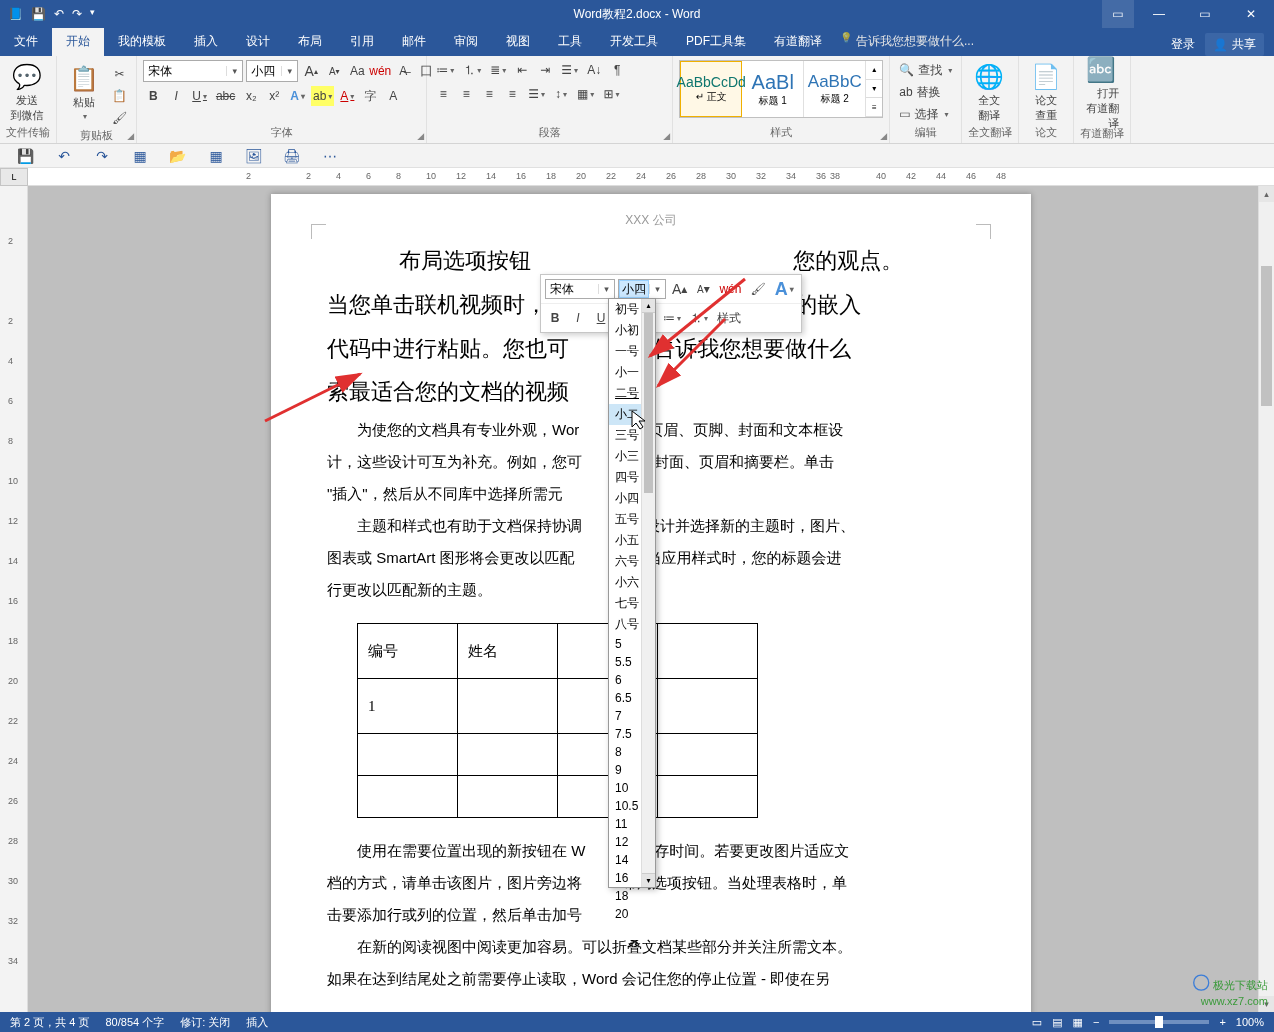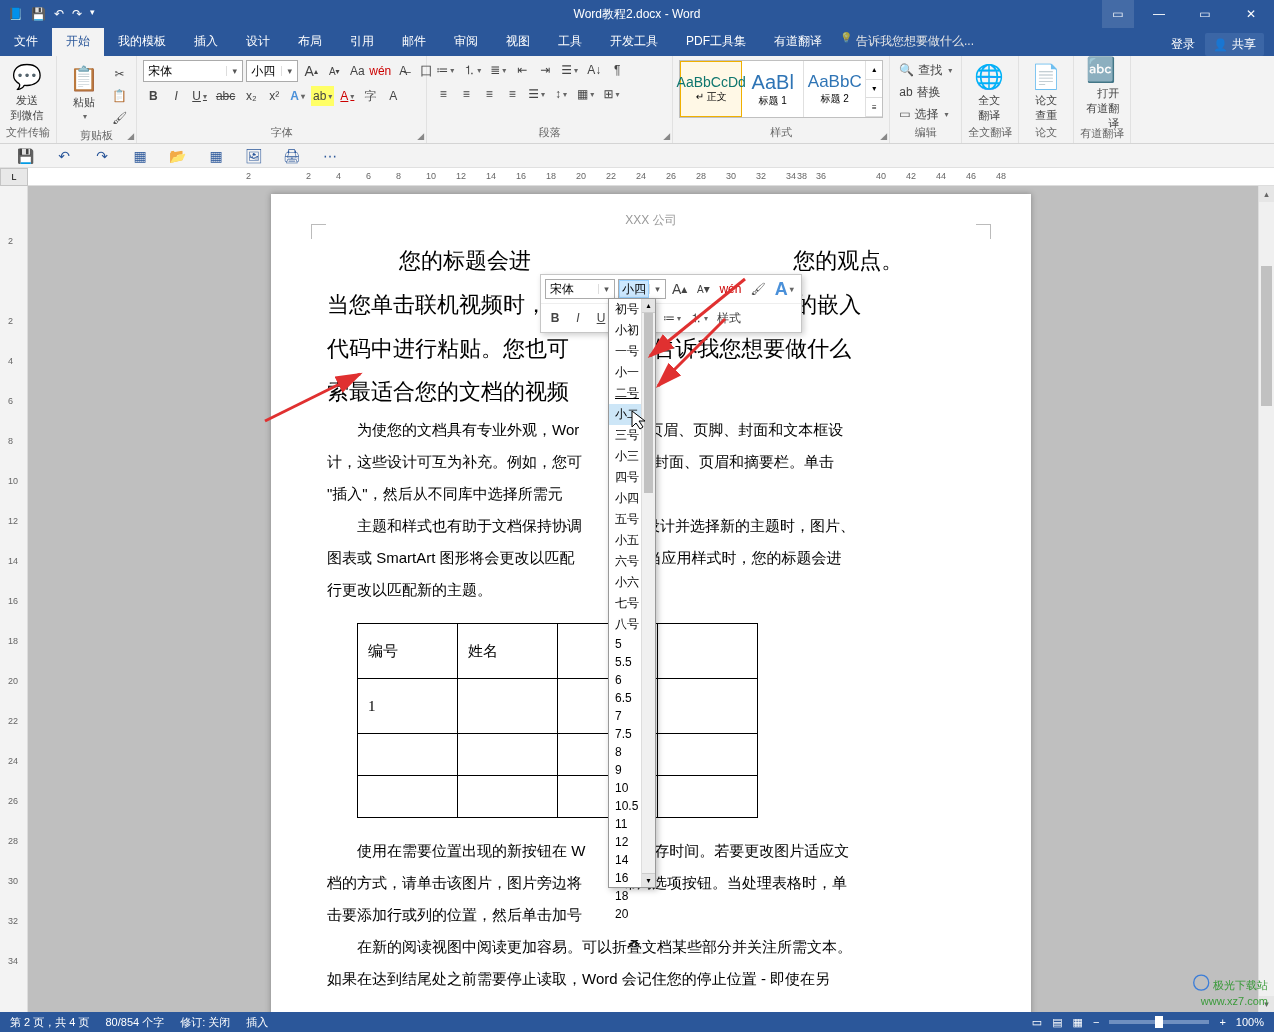--- a/index.html
+++ b/index.html
@@ -356,21 +356,21 @@
       <span class="tick" style="left: 518px;">18</span>
       <span class="tick" style="left: 548px;">20</span>
       <span class="tick" style="left: 578px;">22</span>
       <span class="tick" style="left: 608px;">24</span>
       <span class="tick" style="left: 638px;">26</span>
       <span class="tick" style="left: 668px;">28</span>
       <span class="tick" style="left: 698px;">30</span>
       <span class="tick" style="left: 728px;">32</span>
       <span class="tick" style="left: 758px;">34</span>
       <span class="tick" style="left: 788px;">36</span>
-      <span class="tick" style="left: 769px;">38</span>
+      <span class="tick" style="left: 802px;">38</span>
       <span class="tick" style="left: 848px;">40</span>
       <span class="tick" style="left: 878px;">42</span>
       <span class="tick" style="left: 908px;">44</span>
       <span class="tick" style="left: 938px;">46</span>
       <span class="tick" style="left: 968px;">48</span>
     </div>
 </div>
 
 <div class="docwrap">
   <div class="ruler-v" id="ruler-v">
@@ -396,21 +396,21 @@
       <span class="vtick" style="top: 770px;">34</span>
     </div>
 
   <div class="page-scroll">
     <div class="page">
       <div class="page-corners"></div>
       <div class="page-header">XXX 公司</div>
 
       <div class="doc-text">
         <p class="big flush" style="text-align:center">
-          <span>您的标题会进</span>
+          <span>布局选项按钮</span>
           <span style="display:inline-block;width:250px"></span>
           <span>您的观点。</span>
         </p>
         <p class="big flush">
           <span>当您单击联机视频时，可</span>
           <span style="display:inline-block;width:60px"></span>
           <span>想要添加的视频的嵌入</span>
         </p>
         <p class="big flush">
           <span>代码中进行粘贴。您也可</span>

